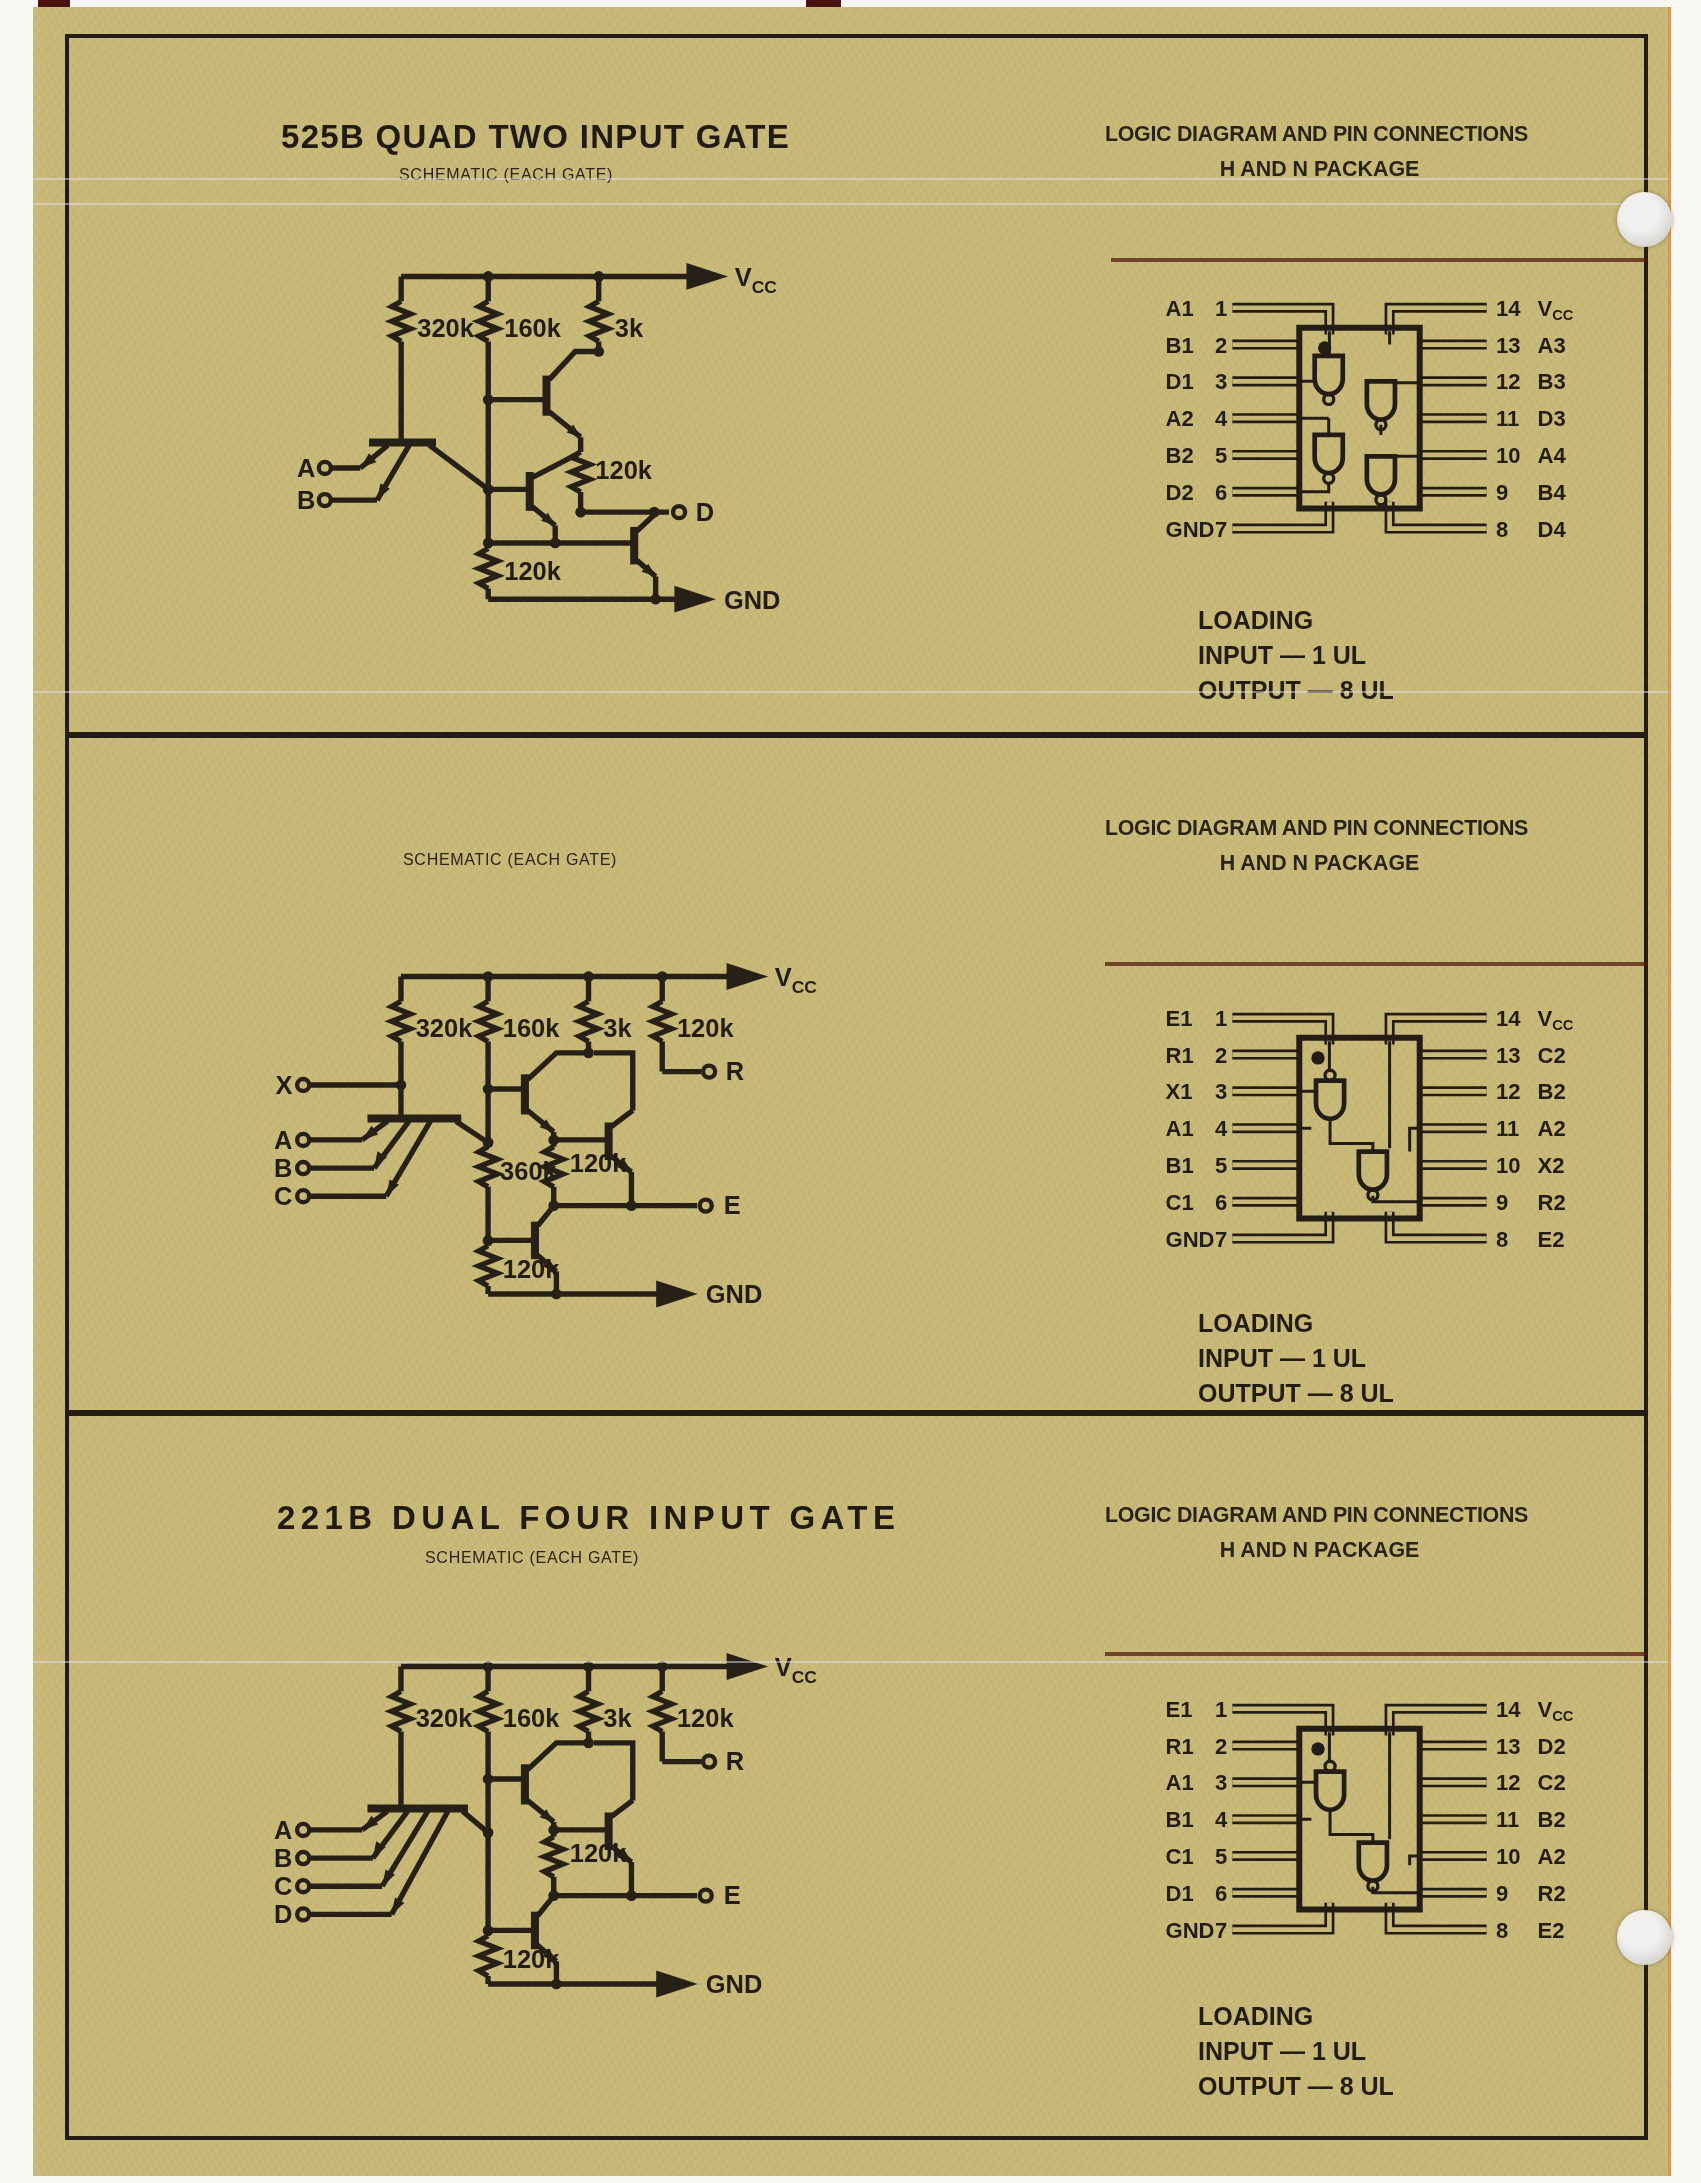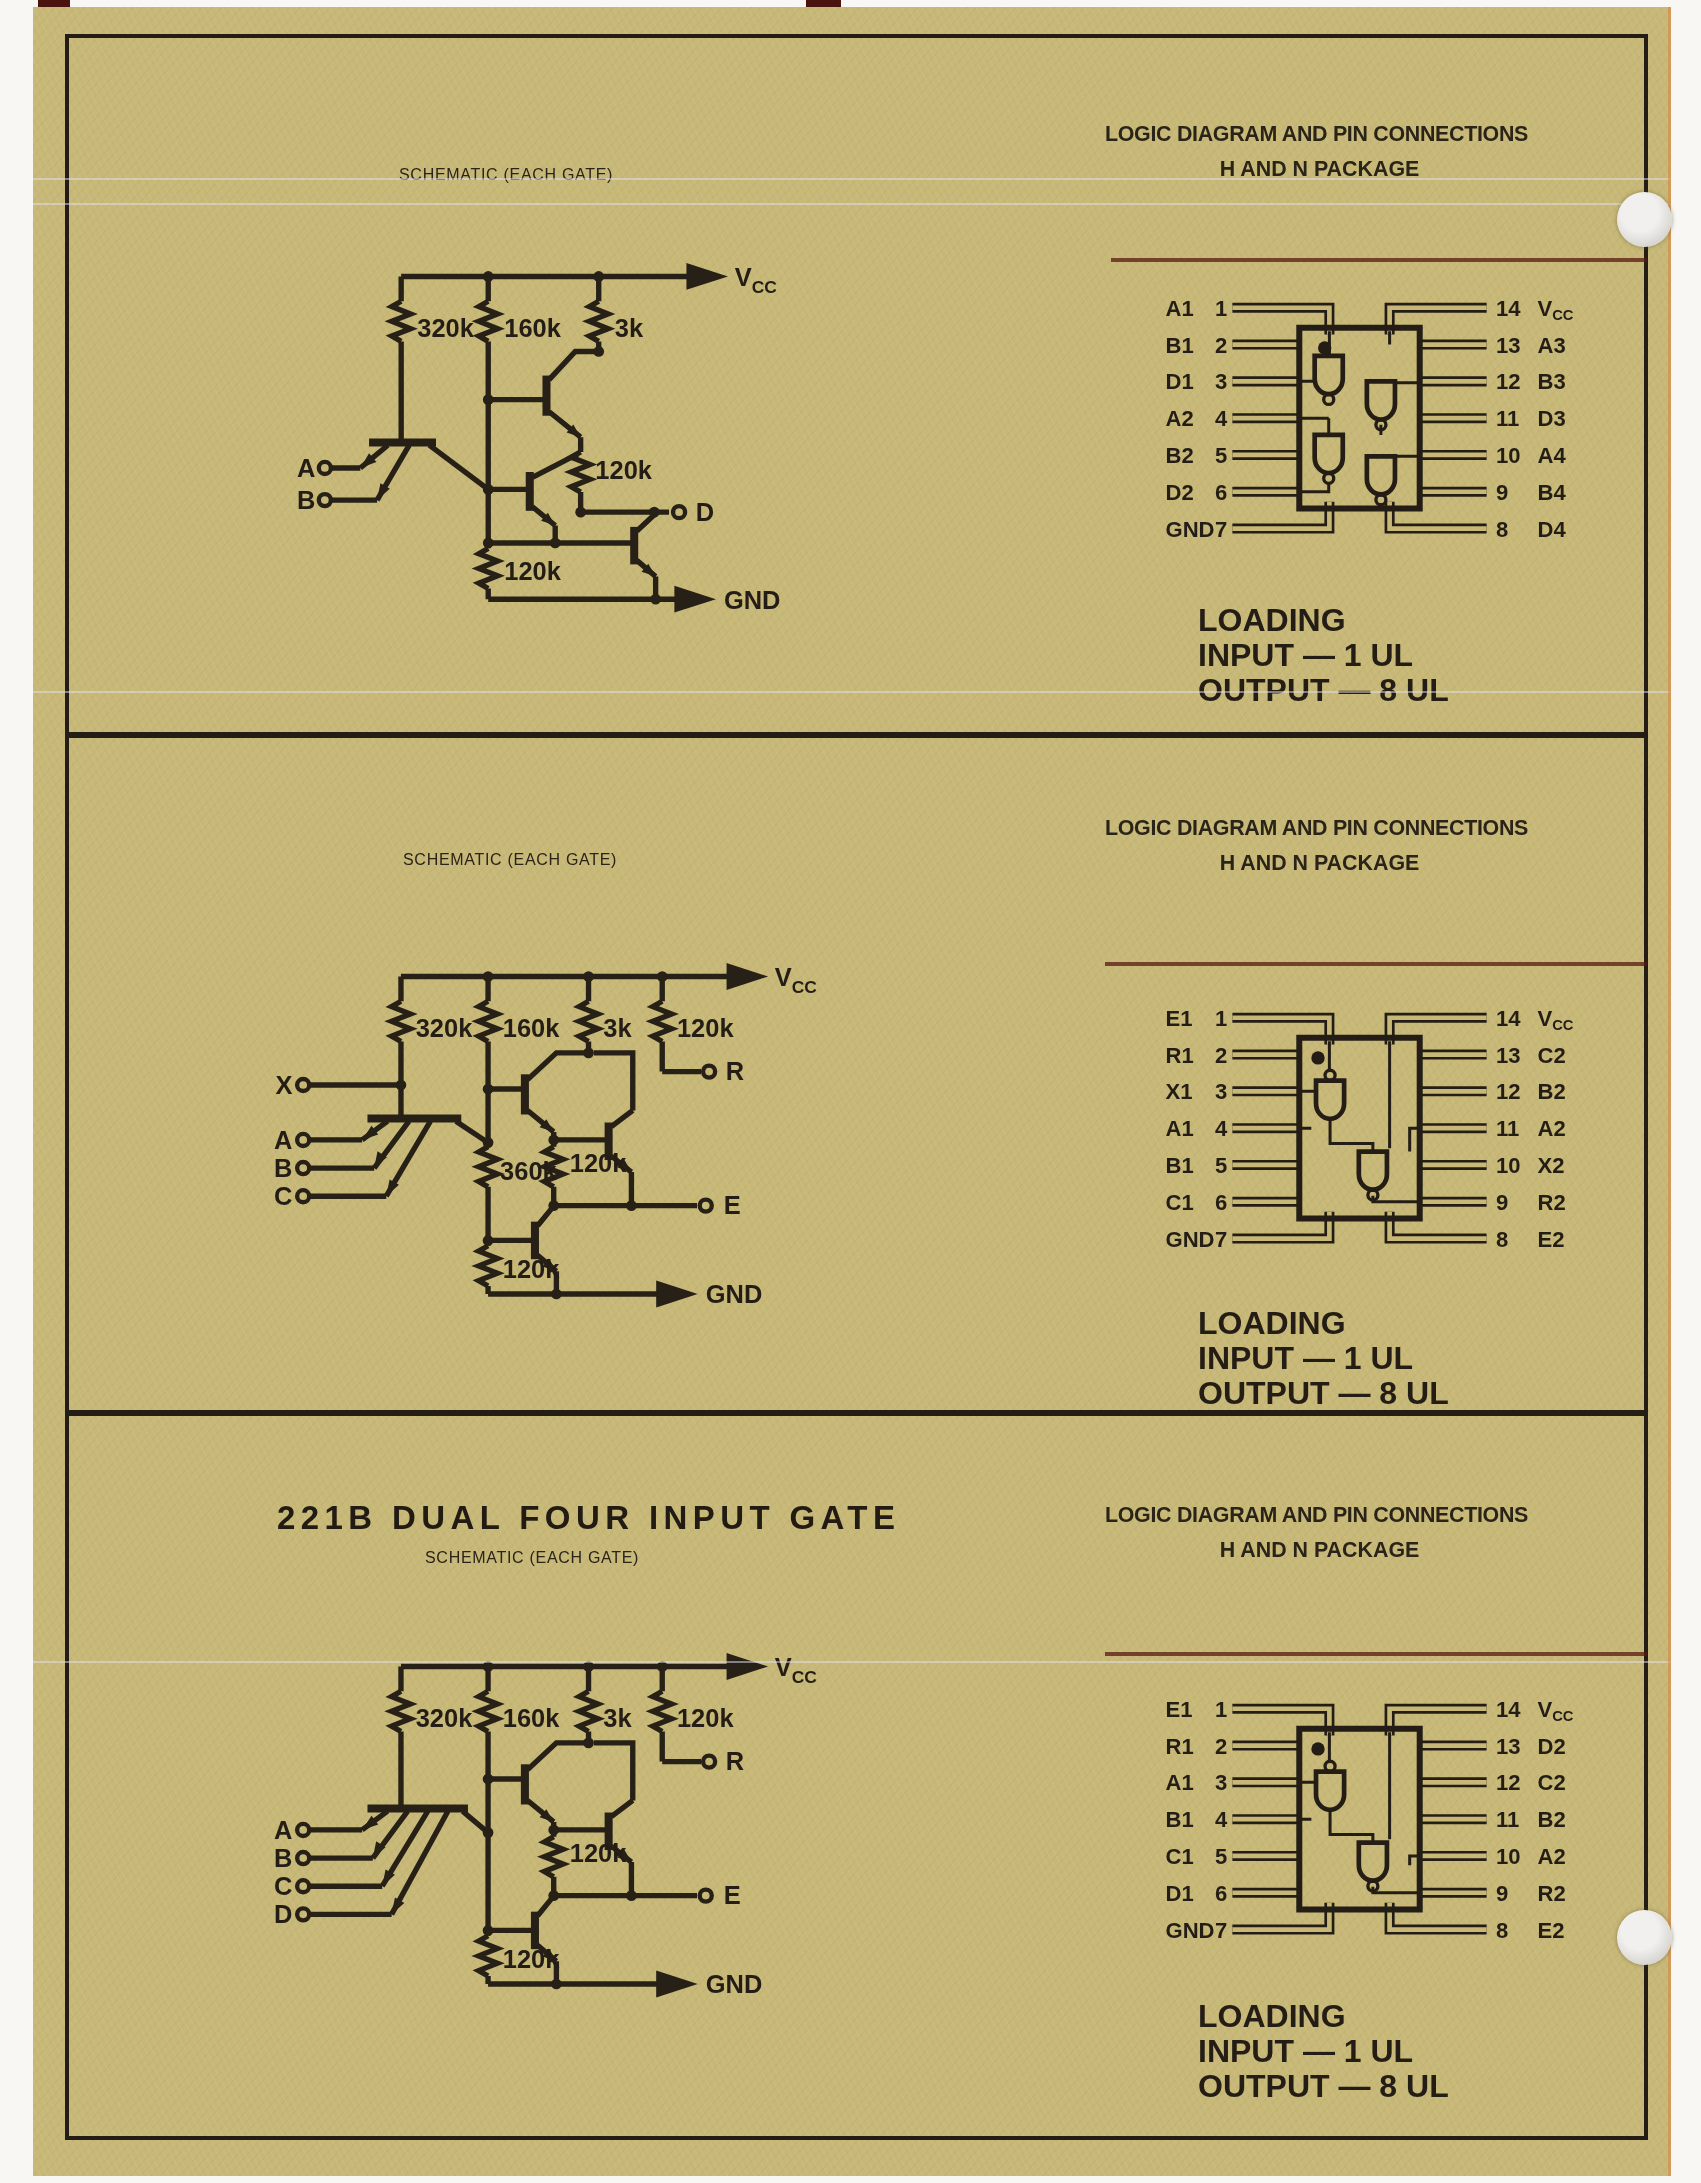--- a/index.html
+++ b/index.html
@@ -19,21 +19,21 @@
   .frame{
     position:absolute;left:32px;top:27px;width:1575px;height:2098px;
     border:4.7px solid #241d15;
   }
   .divider{position:absolute;left:0;width:100%;height:6px;background:#241d15;}
   .sec{position:absolute;left:0;width:100%;}
   .part-title{position:absolute;font-weight:bold;font-size:33px;color:#211b13;white-space:nowrap;}
   .subtitle{position:absolute;font-weight:normal;font-size:16px;letter-spacing:0.7px;color:#2a2318;white-space:nowrap;}
   .rhead{position:absolute;width:429px;font-weight:bold;font-size:21.4px;letter-spacing:-0.3px;color:#2a2318;white-space:nowrap;}
   .rhead2{position:absolute;width:429px;text-align:center;font-weight:bold;font-size:21.4px;color:#2a2318;white-space:nowrap;}
-  .loading{position:absolute;color:#241d15;font-weight:bold;font-size:32px;line-height:35px;white-space:nowrap;}
+  .loading{position:absolute;color:#241d15;font-weight:bold;font-size:25px;line-height:35px;white-space:nowrap;}
   svg{position:absolute;overflow:visible;}
   .sch path, .sch line{stroke:#272017;stroke-width:8;fill:none;stroke-linecap:butt;}
   .sch .bar{stroke-width:12;}
   .sch .dot{fill:#272017;stroke:none;}
   .sch .arr{fill:#272017;stroke:none;}
   .sch .term{fill:none;stroke:#272017;stroke-width:6.5;}
   .sch text{fill:#241d15;stroke:none;font-weight:bold;font-size:38px;font-family:"Liberation Sans",sans-serif;}
   .sch .sub{font-size:26px;}
   .dip path{stroke:#241d15;fill:none;}
   .dip .lead-o{stroke-width:15px;}
@@ -62,20 +62,21 @@
 <div class="corner-mark" style="left:806px;top:0;width:35px;height:17.4px;"></div>
 
 <div class="paper">
 
   <div class="frame">
     <div class="divider" style="top:694px;"></div>
     <div class="divider" style="top:1372px;"></div>
   </div>
 
   <div class="sec" style="top:28px;height:702px;">
+    <div class="part-title" style="left:248px;top:83px;letter-spacing:1.3px;">525B QUAD TWO INPUT GATE</div>
     <div class="subtitle" style="left:366px;top:131px;">SCHEMATIC (EACH GATE)</div>
     <div class="rhead" style="left:1072px;top:87px;">LOGIC DIAGRAM AND PIN CONNECTIONS</div>
     <div class="rhead2" style="left:1072px;top:122px;">H AND N PACKAGE</div>
 
     <svg class="sch" style="left:261px;top:216px;" width="509" height="375" viewBox="0 0 760 560">
       <defs>
         <path id="zig" d="M0,0 l-14,8 l28,11 l-28,11 l28,11 l-28,11 l14,8"></path>
       </defs>
       <g>
         <path d="M160,38 H590"></path>

